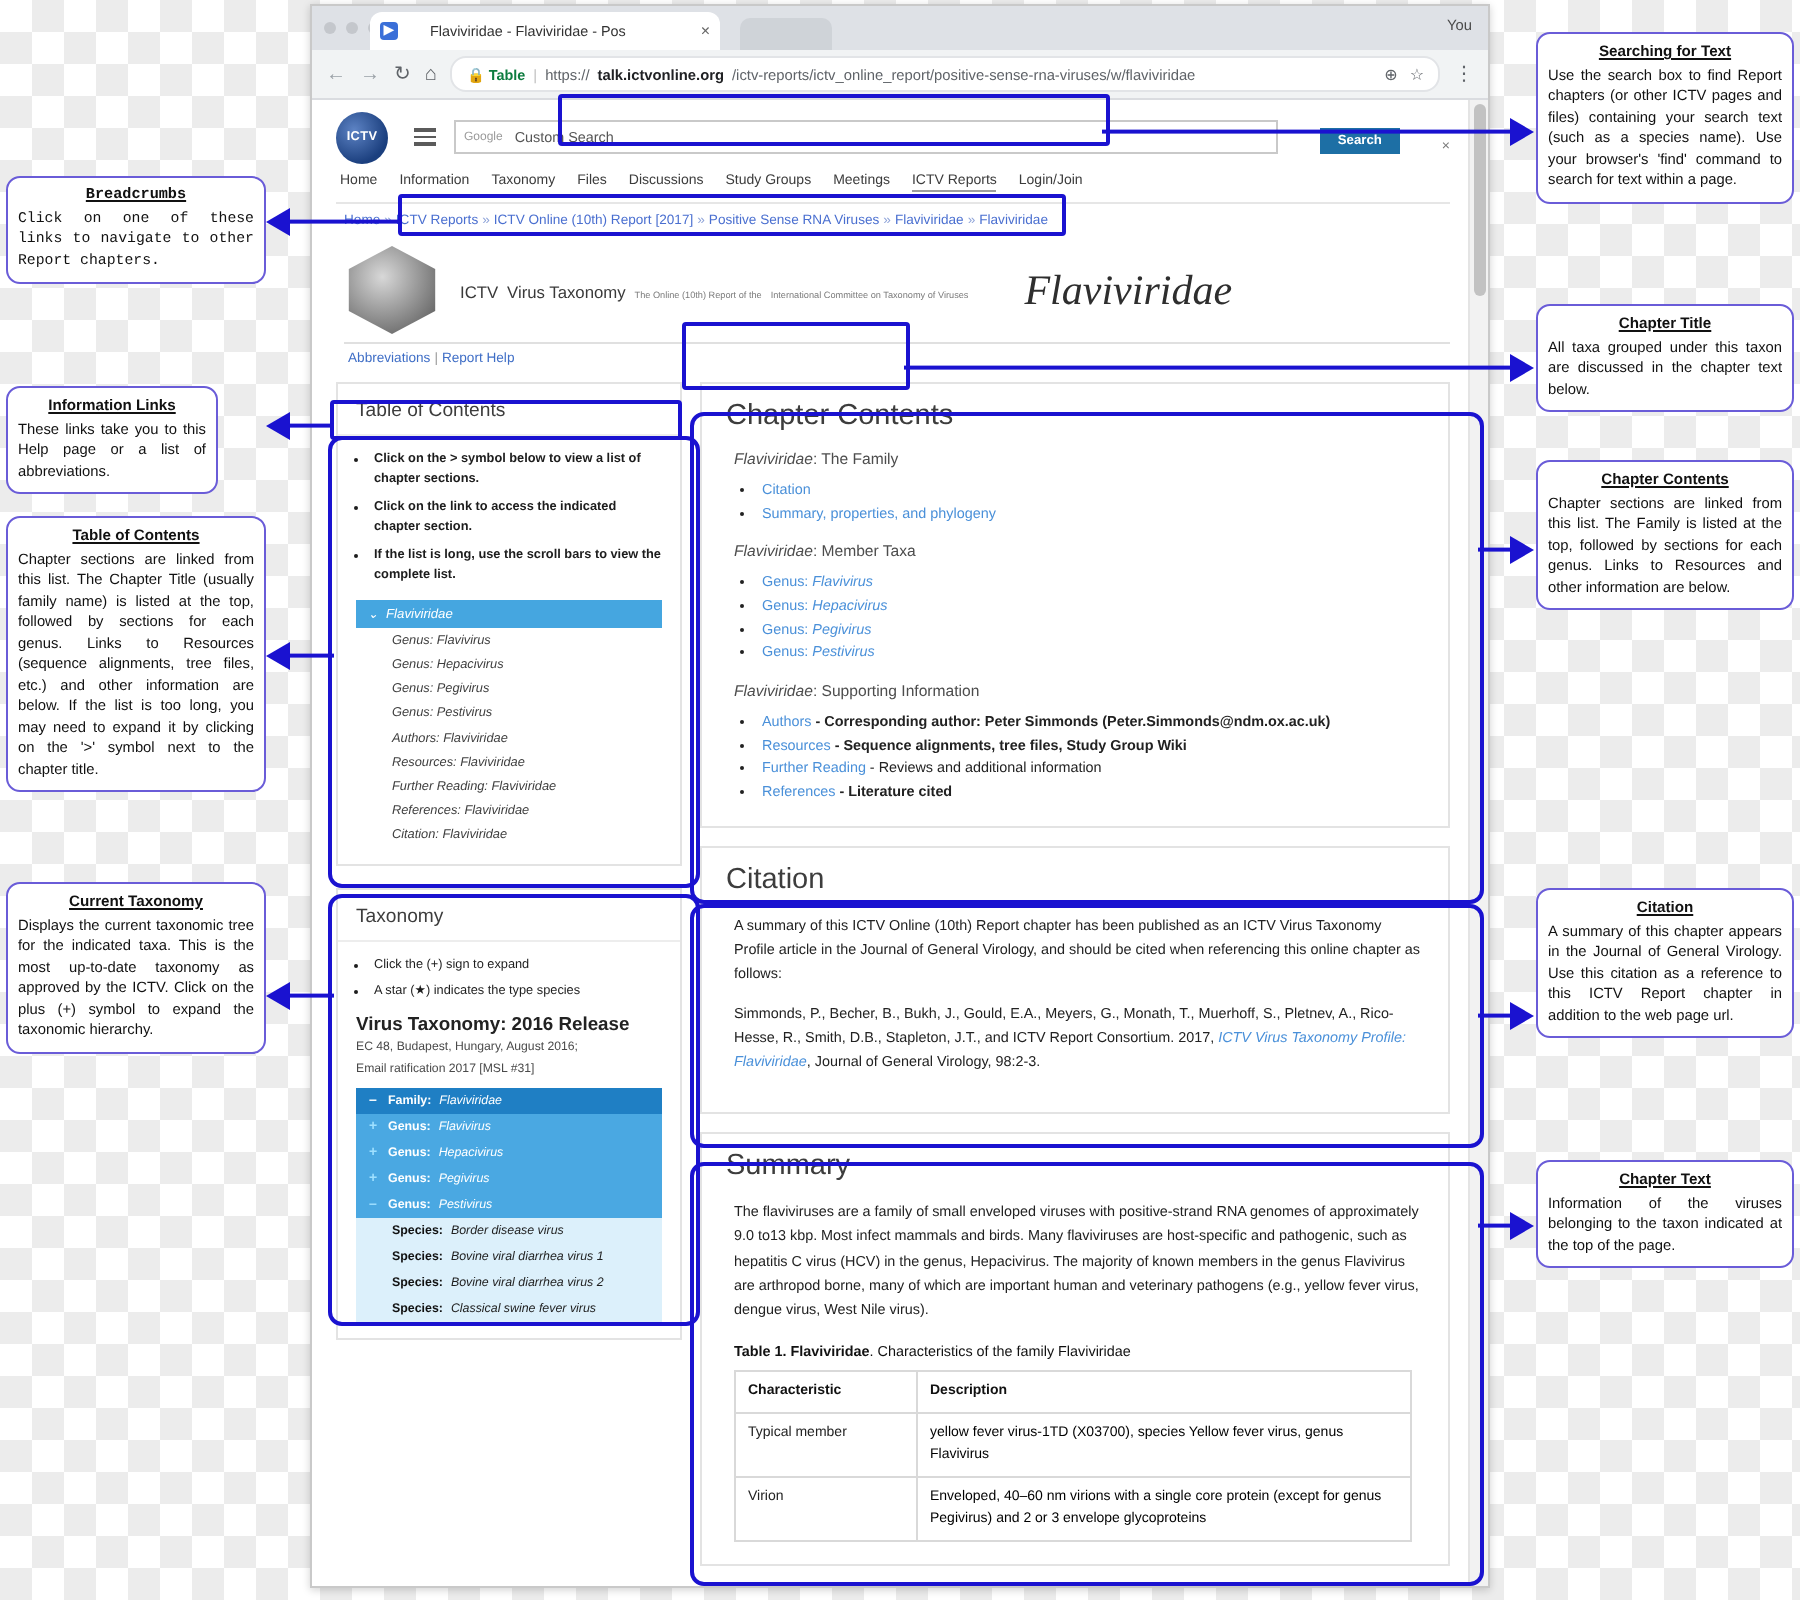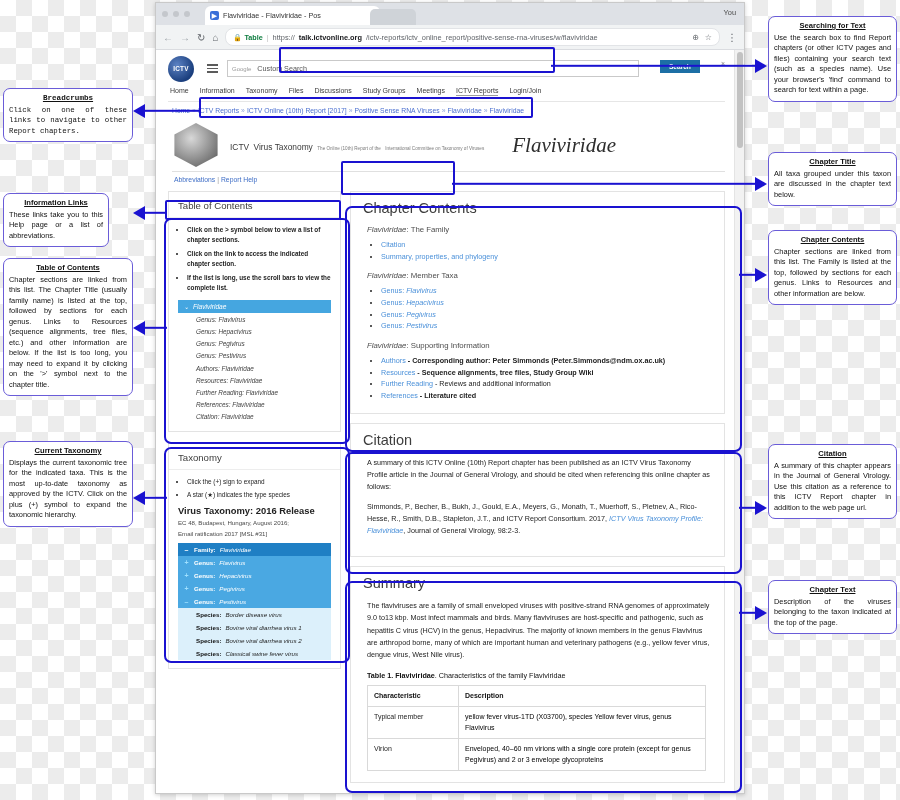--- a/index.html
+++ b/index.html
@@ -35,23 +35,23 @@
   
   #browser{
     position:absolute;left:155px;top:2px;width:588px;height:790px;
     background:#fff;border:1px solid #c9c9c9;overflow:hidden;
     box-shadow:0 1px 4px rgba(0,0,0,.18);
   }
   #tabstrip{height:22px;background:#dee1e6;position:relative;}
   .wbtns{position:absolute;left:6px;top:8px;display:flex;gap:5px;}
   .wbtn{width:6px;height:6px;border-radius:50%;background:#c4c7cc;}
   .tab{
-    position:absolute;left:49px;top:3px;width:175px;height:19px;
+    position:absolute;left:29px;top:3px;width:175px;height:19px;
     background:#fff;border-radius:6px 6px 0 0;
-    display:flex;align-items:center;padding:0 5px;box-sizing:border-box;gap:4px;
+    display:flex;align-items:center;padding:0 5px;box-sizing:border-box;gap:16px;
   }
   .tab .favicon{width:9px;height:9px;background:#3a6fd8;border-radius:2px;flex:0 0 auto;
     color:#fff;font-size:7px;line-height:9px;text-align:center;}
   .tab .tlabel{font-size:7.2px;color:#333;white-space:nowrap;overflow:hidden;flex:1;}
   .tab .tclose{font-size:8px;color:#666;}
   .tab-ghost{position:absolute;left:214px;top:6px;width:46px;height:16px;background:#cfd3d8;border-radius:5px 5px 0 0;}
   .youlbl{position:absolute;right:8px;top:5px;font-size:7.4px;color:#4a4a4a;}
 
   #urlbar{height:24px;background:#f1f3f4;display:flex;align-items:center;padding:0 7px;gap:7px;border-bottom:1px solid #dadce0;}
   .navico{font-size:10px;color:#9aa0a6;}
@@ -72,21 +72,21 @@
   #page{position:absolute;left:0;top:0;right:9px;bottom:0;padding:6px 10px 0 12px;box-sizing:border-box;}
 
   
   .sitehdr{display:flex;align-items:center;gap:9px;height:25px;}
   .logo-ictv{width:26px;height:26px;border-radius:50%;
     background:radial-gradient(circle at 35% 35%,#5d83c4,#1b3f7e 70%);
     display:flex;align-items:center;justify-content:center;
     color:#fff;font-size:6.4px;font-weight:bold;letter-spacing:.2px;flex:0 0 auto;}
   .hamburger{display:flex;flex-direction:column;gap:2px;margin-left:4px;}
   .hamburger i{display:block;width:11px;height:1.6px;background:#5b5b5b;}
-  .searchwrap{flex:1;display:flex;align-items:flex-start;gap:21px;}
+  .searchwrap{flex:1;display:flex;align-items:flex-end;gap:21px;}
   .searchbox{flex:1;height:15px;border:1px solid #c9c9c9;display:flex;align-items:center;background:#fff;}
   .gtag{font-size:6px;color:#9a9a9a;padding:0 4px;}
   .searchbox input{border:0;outline:0;flex:1;font-size:7.2px;color:#555;font-family:"Liberation Sans",sans-serif;background:transparent;}
   .searchbtn{background:#1d6fa5;color:#fff;font-size:6.6px;font-weight:bold;padding:3px 9px;}
   .sclose{font-size:7px;color:#777;}
 
   .navbar{display:flex;gap:11px;padding:6px 2px 5px 2px;border-bottom:1px solid #e6e6e6;}
   .navbar span{font-size:7px;color:#3b3b3b;white-space:nowrap;}
   .navbar span.sel{border-bottom:1.5px solid #9d9d9d;padding-bottom:1px;}
 
@@ -478,14 +478,14 @@
 <div class="callout" style="left:768px;top:230px;width:129px;">
   <span class="ct">Chapter Contents</span>
   <span>Chapter sections are linked from this list. The Family is listed at the top, followed by sections for each genus. Links to Resources and other information are below.</span>
 </div>
 <div class="callout" style="left:768px;top:444px;width:129px;">
   <span class="ct">Citation</span>
   <span>A summary of this chapter appears in the Journal of General Virology. Use this citation as a reference to this ICTV Report chapter in addition to the web page url.</span>
 </div>
 <div class="callout" style="left:768px;top:580px;width:129px;">
   <span class="ct">Chapter Text</span>
-  <span>Description of the viruses belonging to the taxon indicated at the top of the page.</span>
+  <span>Information of the viruses belonging to the taxon indicated at the top of the page.</span>
 </div>
 
 </body></html>

